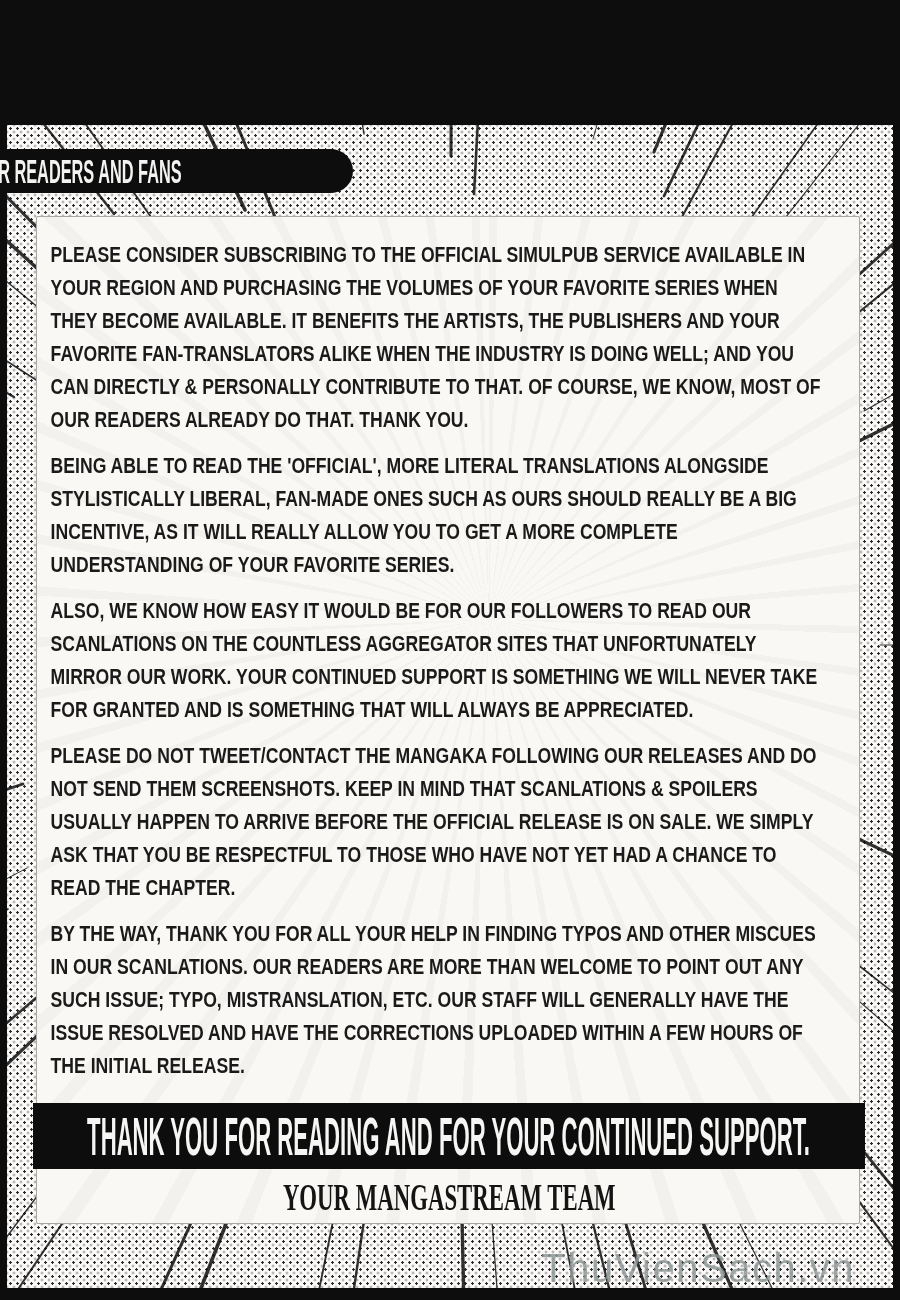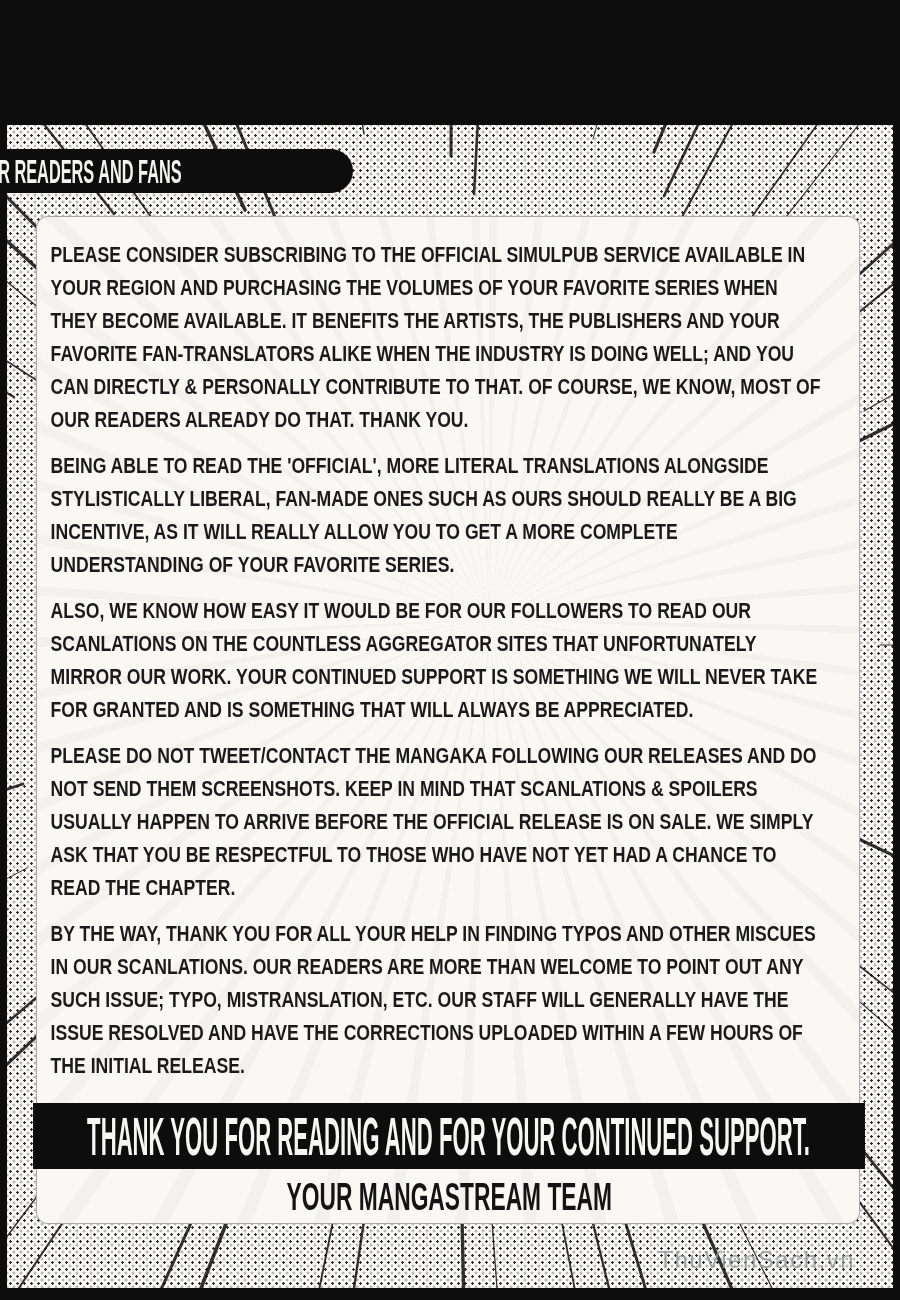--- a/index.html
+++ b/index.html
@@ -42,47 +42,47 @@
   }
   .tag-text{
     font-size:34px;transform:scaleX(0.48);transform-origin:left center;
     margin-left:26px;color:#f3f3f1;
   }
   
   .paper{
     position:absolute;left:36px;top:216px;width:824px;height:1008px;
     background:var(--paper);
     border:1px solid rgba(20,20,20,0.35);
-    box-sizing:border-box;border-radius:12px;
+    box-sizing:border-box;border-radius:2px;
     background-image:repeating-conic-gradient(from 0deg at 55% 40%,
       rgba(0,0,0,0.028) 0deg 1.2deg, transparent 1.2deg 6.5deg);
   }
   .body-text{
     width:990px;transform:scaleX(0.8);transform-origin:0 0;
     padding:21px 0 0 17px;height:860px;overflow:hidden;box-sizing:border-box;
   }
   .body-text p{
     margin:0 0 13px 0;
     font-weight:700;font-size:22px;line-height:33px;
     color:#1a1a1a;letter-spacing:0;
   }
   
   .thanks-banner{
     position:absolute;left:-4px;top:886px;width:832px;height:66px;
     background:var(--ink);display:flex;align-items:center;justify-content:center;
   }
   .thanks-text{font-size:54px;transform:scaleX(0.41);}
   .team-line{
     position:absolute;left:0;top:952px;width:824px;height:56px;
-    display:flex;align-items:center;justify-content:center;
+    display:flex;align-items:center;justify-content:center;font-family:Liberation Serif, serif;
   }
   .team-text{font-size:38px;transform:scaleX(0.6);color:#141414;}
   .watermark{
     position:absolute;right:45px;top:1246px;
-    font-size:24px;font-weight:400;letter-spacing:1.5px;
+    font-size:40px;font-weight:400;letter-spacing:1.5px;
     color:var(--wm);opacity:0.85;
   }
 </style>
 </head>
 <body>
 
 <div class="page">
 
   <div class="halftone"></div>
 

